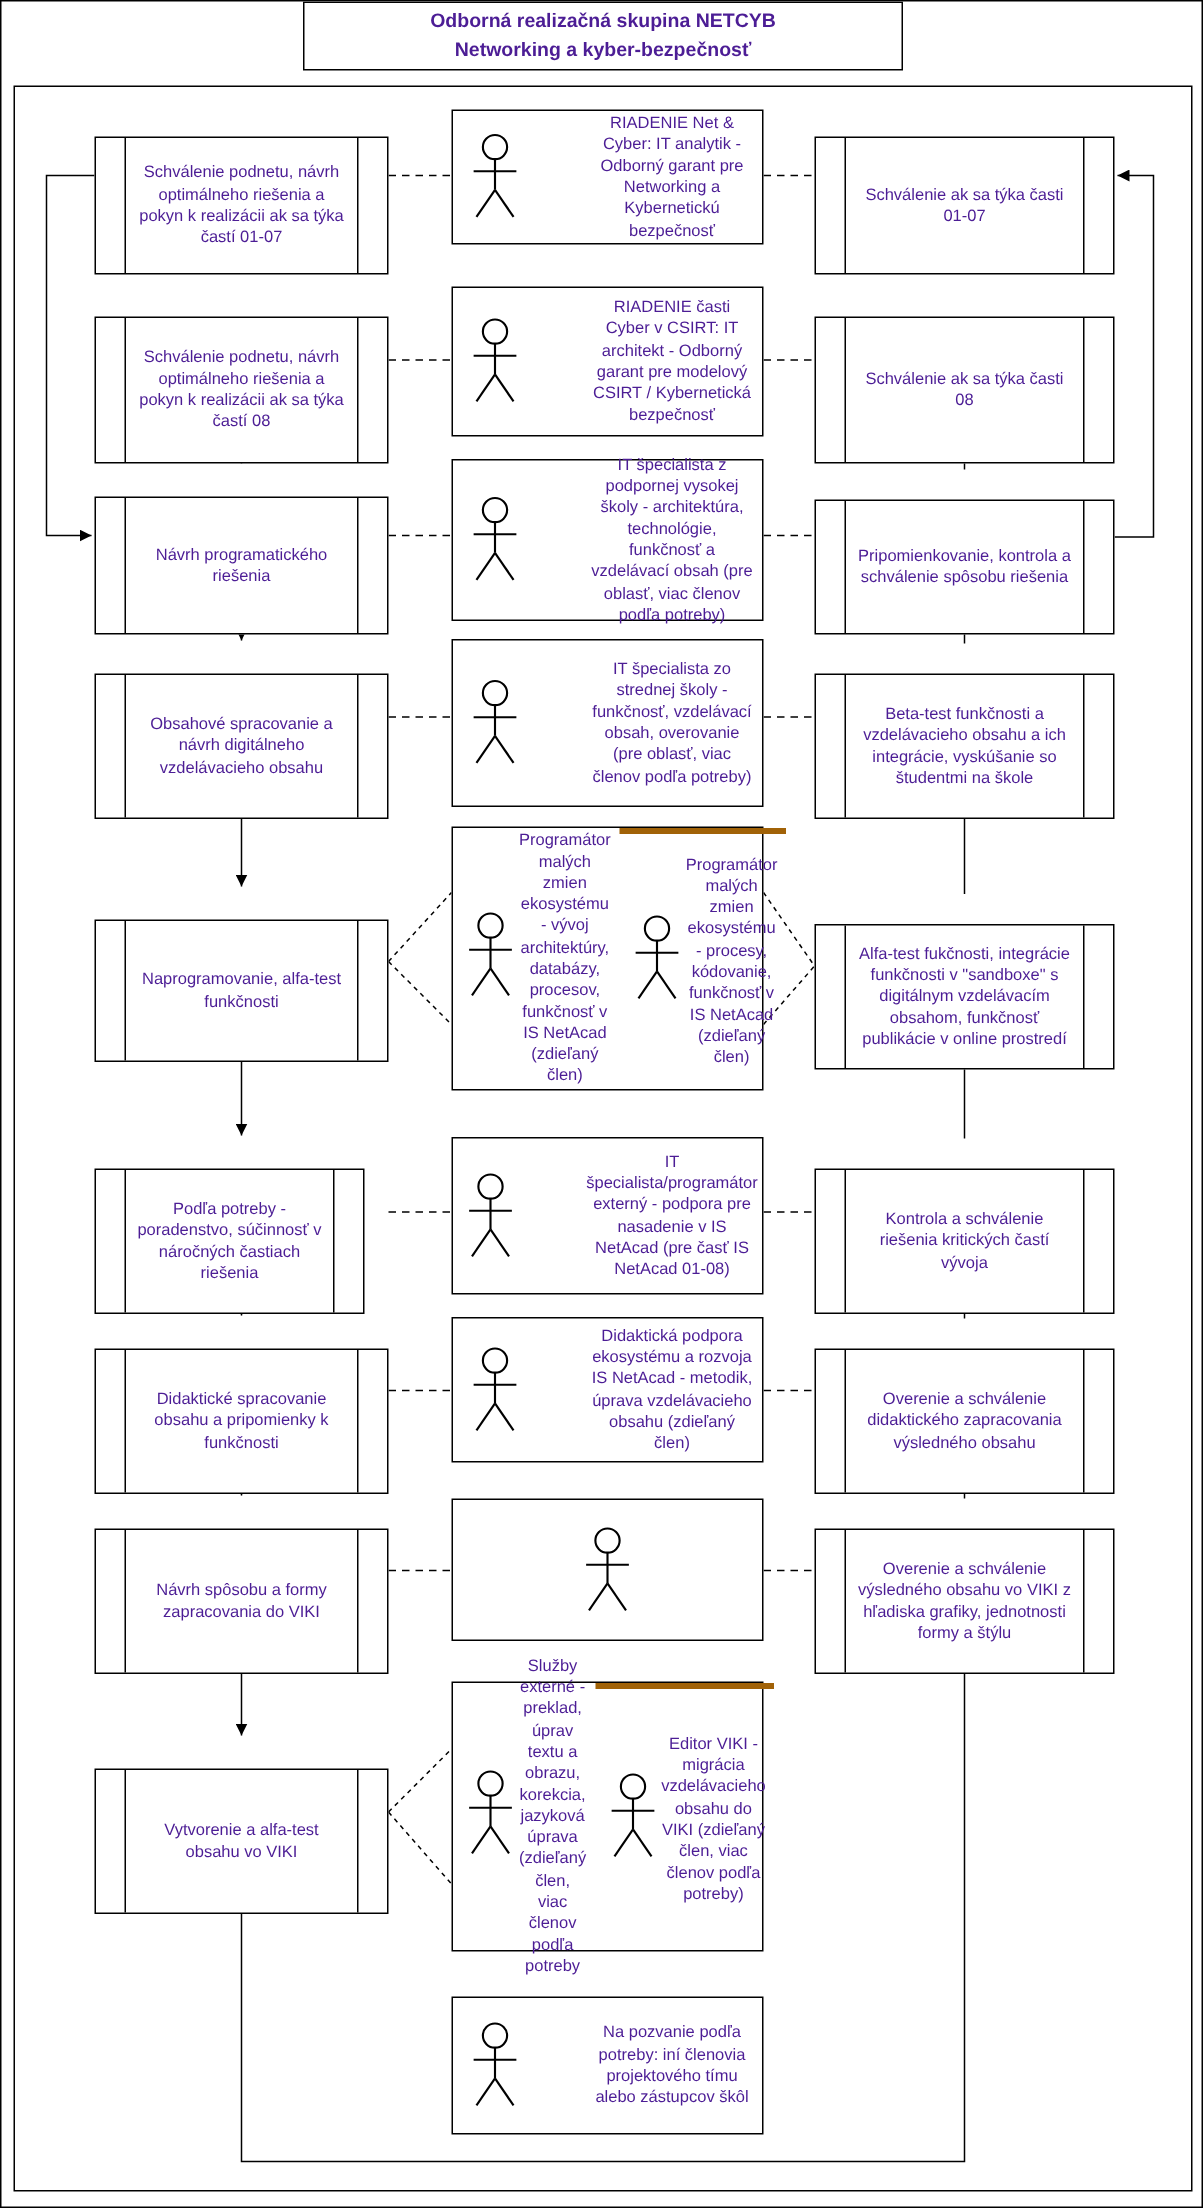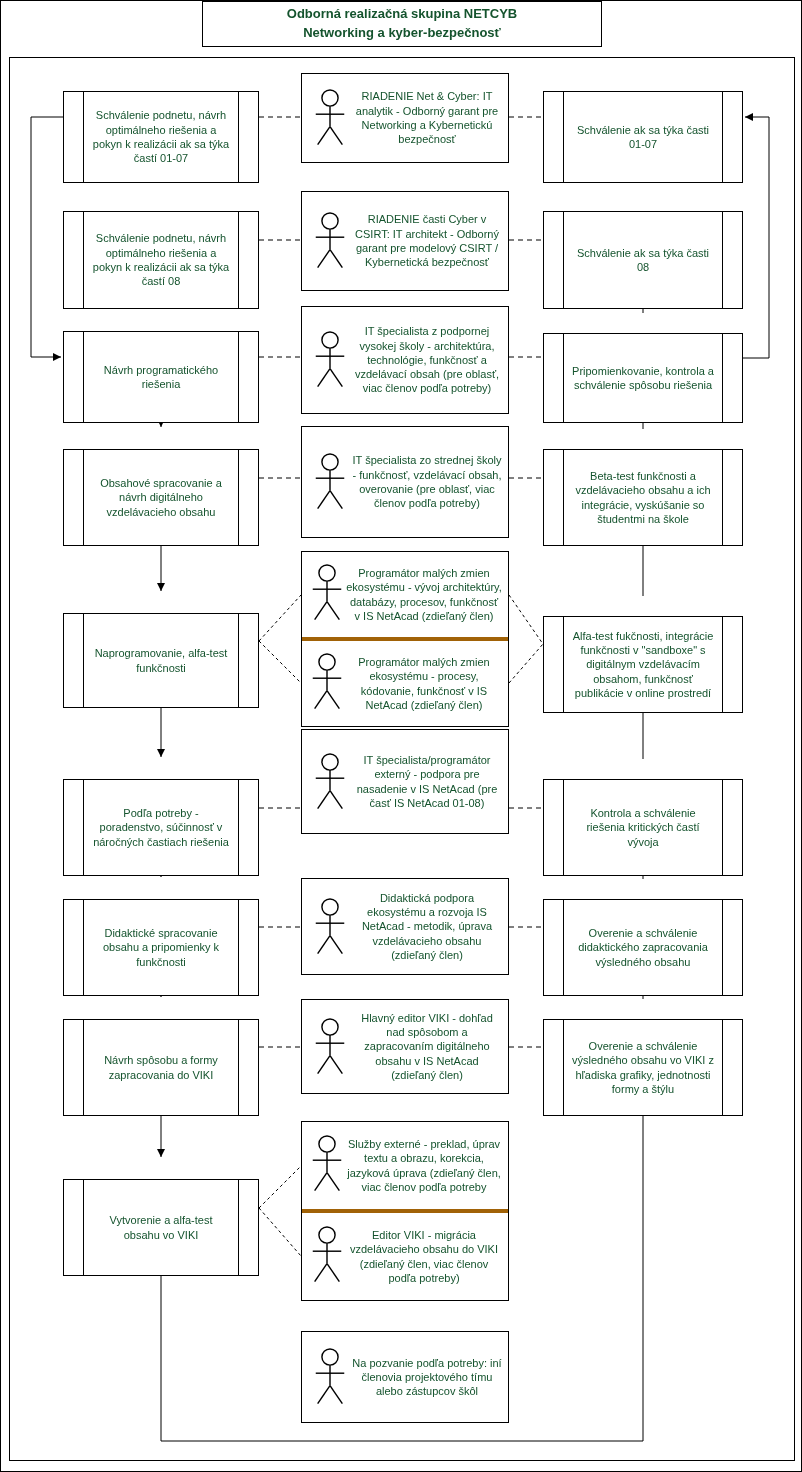--- a/index.html
+++ b/index.html
@@ -1,19 +1,19 @@
 <!DOCTYPE html>
 <html><head>
 <meta charset="utf-8">
 <style>
   html,body{margin:0;padding:0;background:#fff;}
   #page{
     position:relative; width:802px; height:1472px;
     background:#fff; border:1px solid #000; box-sizing:border-box;
-    font-family:"Liberation Sans", sans-serif; color:#14532d;
+    font-family:"Liberation Sans", sans-serif; color:#4c1d95;
   }
   .title-box{
     position:absolute; left:201px; top:0; width:400px; height:46px;
     border:1px solid #000; box-sizing:border-box;
     display:flex; flex-direction:column; align-items:center; justify-content:center;
     font-weight:bold; font-size:13px; line-height:1.45; text-align:center; background:#fff;
   }
   .frame{
     position:absolute; left:8px; top:56px; width:786px; height:1404px;
     border:1px solid #000; box-sizing:border-box;
@@ -25,22 +25,22 @@
     text-align:center; font-size:11px; line-height:1.3; padding:4px 8px;
   }
   .subproc{padding:4px 26px;margin-top:20px;}
   .subproc::before,.subproc::after{
     content:""; position:absolute; top:0; bottom:0; width:0; border-left:1px solid #000;
   }
   .subproc::before{left:19px;}
   .subproc::after{right:19px;}
   .actor{padding:4px 6px; text-align:center;}
   .actor .person{flex:0 0 44px; display:flex; align-items:center; justify-content:center;}
-  .actor .lbl{flex:1;}
-  .dbl{padding:0; flex-direction:column; align-items:stretch; justify-content:stretch;}
+  .actor .lbl{flex:1;margin-left:42px;}
+  .dbl{padding:0; flex-direction:row; align-items:stretch; justify-content:stretch;}
   .dbl .half{flex:1; display:flex; align-items:center; justify-content:center; padding:4px 6px; box-sizing:border-box;}
   .dbl .half + .half{border-top:4px solid #a16207;}
   .lbl{display:block;}
 </style>
 </head>
 <body>
 
 <svg width="0" height="0" style="position:absolute">
   <defs>
     <symbol id="actor-sym" viewBox="0 0 40 62">
@@ -124,21 +124,21 @@
     </div>
   <div class="box subproc" style="left:62px;top:310px;width:196px;height:92px">
       <span class="lbl">Návrh programatického riešenia</span>
     </div>
   <div class="box subproc" style="left:62px;top:428px;width:196px;height:97px">
       <span class="lbl">Obsahové spracovanie a návrh digitálneho vzdelávacieho obsahu</span>
     </div>
   <div class="box subproc" style="left:62px;top:592px;width:196px;height:95px">
       <span class="lbl">Naprogramovanie, alfa-test funkčnosti</span>
     </div>
-  <div class="box subproc" style="left:62px;top:758px;width:196px;height:97px">
+  <div class="box subproc" style="left:62px;top:758px;width:180px;height:97px">
       <span class="lbl">Podľa potreby - poradenstvo, súčinnosť v náročných častiach riešenia</span>
     </div>
   <div class="box subproc" style="left:62px;top:878px;width:196px;height:97px">
       <span class="lbl">Didaktické spracovanie obsahu a pripomienky k funkčnosti</span>
     </div>
   <div class="box subproc" style="left:62px;top:998px;width:196px;height:97px">
       <span class="lbl">Návrh spôsobu a formy zapracovania do VIKI</span>
     </div>
   <div class="box subproc" style="left:62px;top:1158px;width:196px;height:97px">
       <span class="lbl">Vytvorenie a alfa-test obsahu vo VIKI</span>
@@ -183,21 +183,21 @@
           </svg></span>
       <span class="lbl">Programátor malých zmien ekosystému - vývoj architektúry, databázy, procesov, funkčnosť v IS NetAcad  (zdieľaný člen)</span>
     </div>
     <div class="half">
       <span class="person"><svg width="38" height="60">
             <use href="#actor-sym"></use>
           </svg></span>
       <span class="lbl">Programátor malých zmien ekosystému - procesy, kódovanie, funkčnosť v IS NetAcad (zdieľaný člen)</span>
     </div>
   </div>
-  <div class="box actor" style="left:300px;top:728px;width:208px;height:105px">
+  <div class="box actor" style="left:300px;top:757px;width:208px;height:105px">
     <span class="person">
         <svg width="38" height="60">
           <use href="#actor-sym"></use>
         </svg>
       </span>
     <span class="lbl">IT špecialista/programátor externý - podpora pre nasadenie v IS NetAcad (pre časť IS NetAcad 01-08)</span>
   </div>
   <div class="box actor" style="left:300px;top:877px;width:208px;height:97px">
     <span class="person">
         <svg width="38" height="60">
@@ -205,21 +205,20 @@
         </svg>
       </span>
     <span class="lbl">Didaktická podpora ekosystému a rozvoja IS NetAcad - metodik, úprava vzdelávacieho obsahu  (zdieľaný člen)</span>
   </div>
   <div class="box actor" style="left:300px;top:998px;width:208px;height:95px">
     <span class="person">
         <svg width="38" height="60">
           <use href="#actor-sym"></use>
         </svg>
       </span>
-    <span class="lbl">Hlavný editor VIKI - dohľad nad spôsobom a zapracovaním digitálneho obsahu v IS NetAcad (zdieľaný člen)</span>
   </div>
   <div class="box dbl" style="left:300px;top:1120px;width:208px;height:180px">
     <div class="half">
       <span class="person"><svg width="38" height="60">
             <use href="#actor-sym"></use>
           </svg></span>
       <span class="lbl">Služby externé - preklad, úprav textu a obrazu, korekcia, jazyková úprava (zdieľaný člen, viac členov podľa potreby</span>
     </div>
     <div class="half">
       <span class="person"><svg width="38" height="60">

